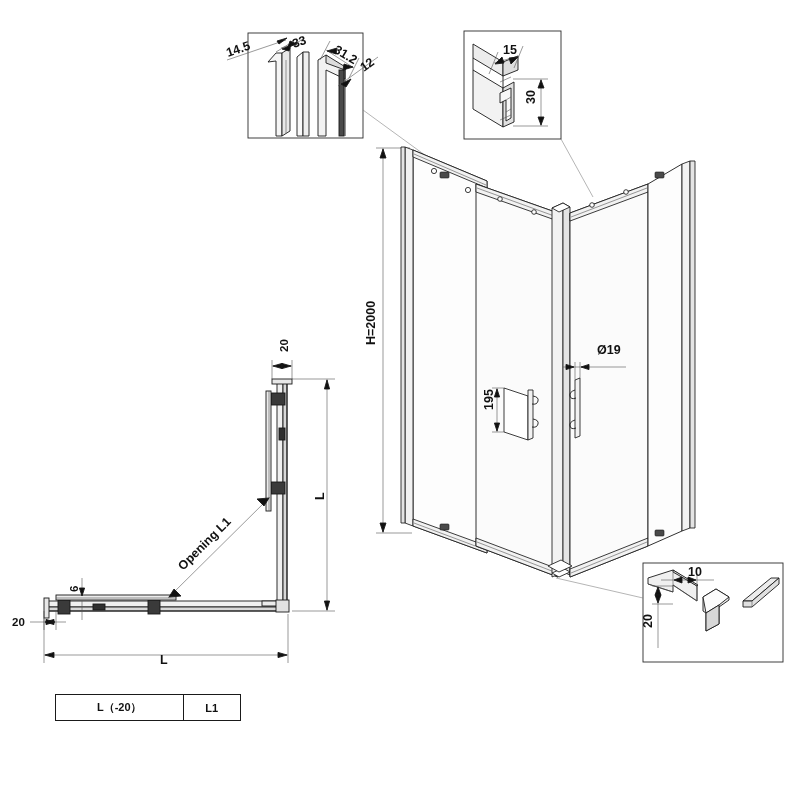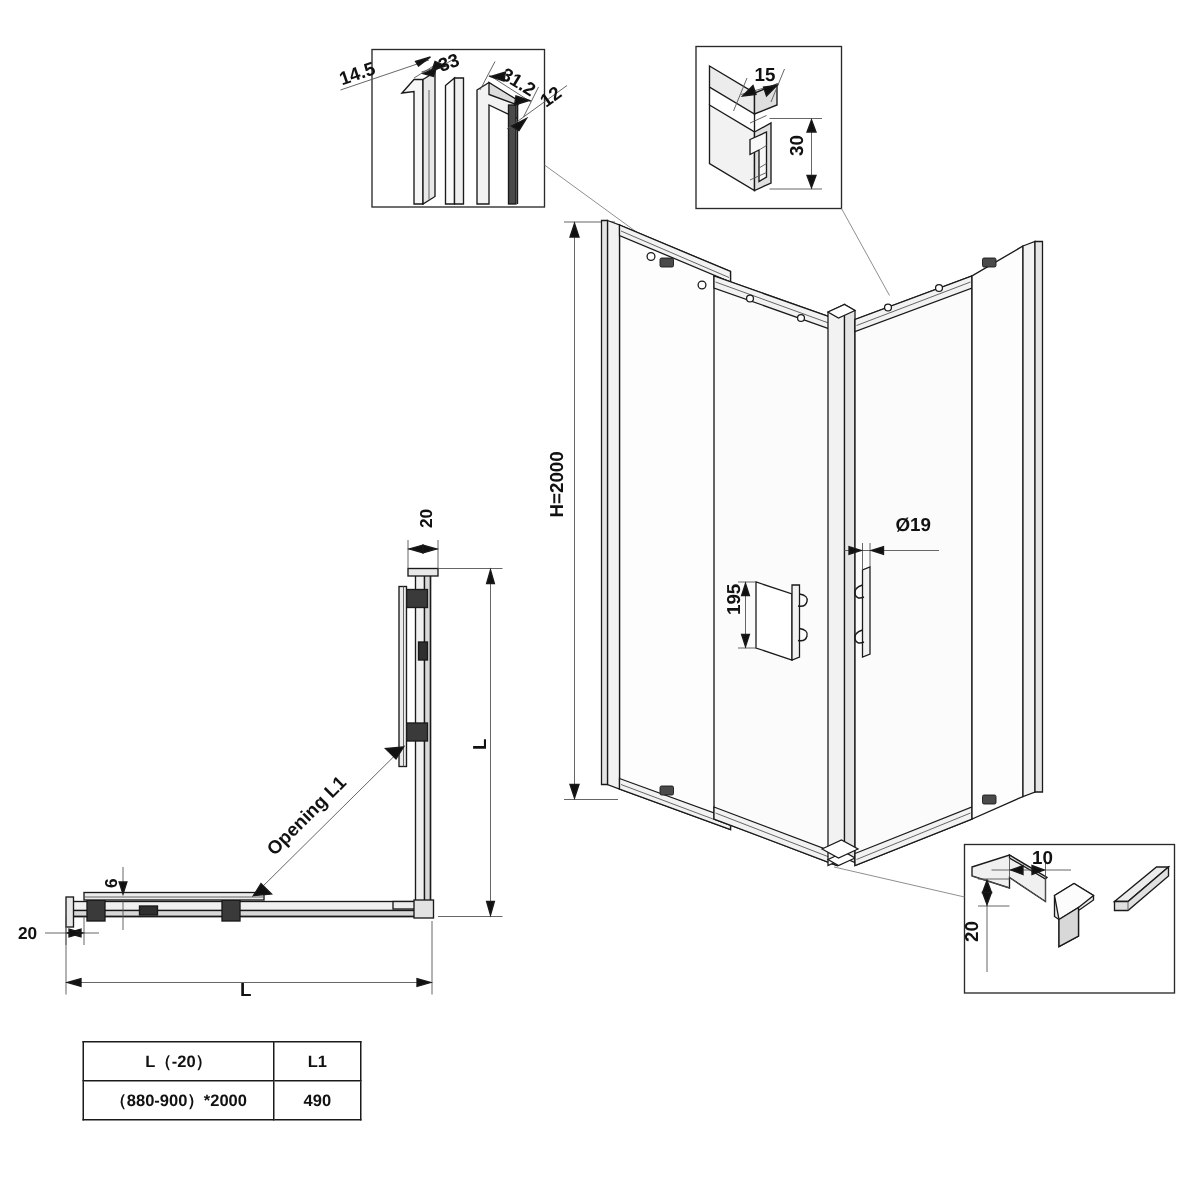--- a/index.html
+++ b/index.html
@@ -344,21 +344,17 @@
 
 </svg>
 
 <div id="tablewrap">
   <table class="spec">
     <tbody>
           <tr>
       <td class="c1">L（-20）</td>
       <td class="c2">L1</td>
     </tr>
-    <tr>
-      <td class="c1">（880-900）*2000</td>
-      <td class="c2">490</td>
-    </tr>
   </tbody>
       </table>
 </div>
 
 </div>
 
 </body></html>

